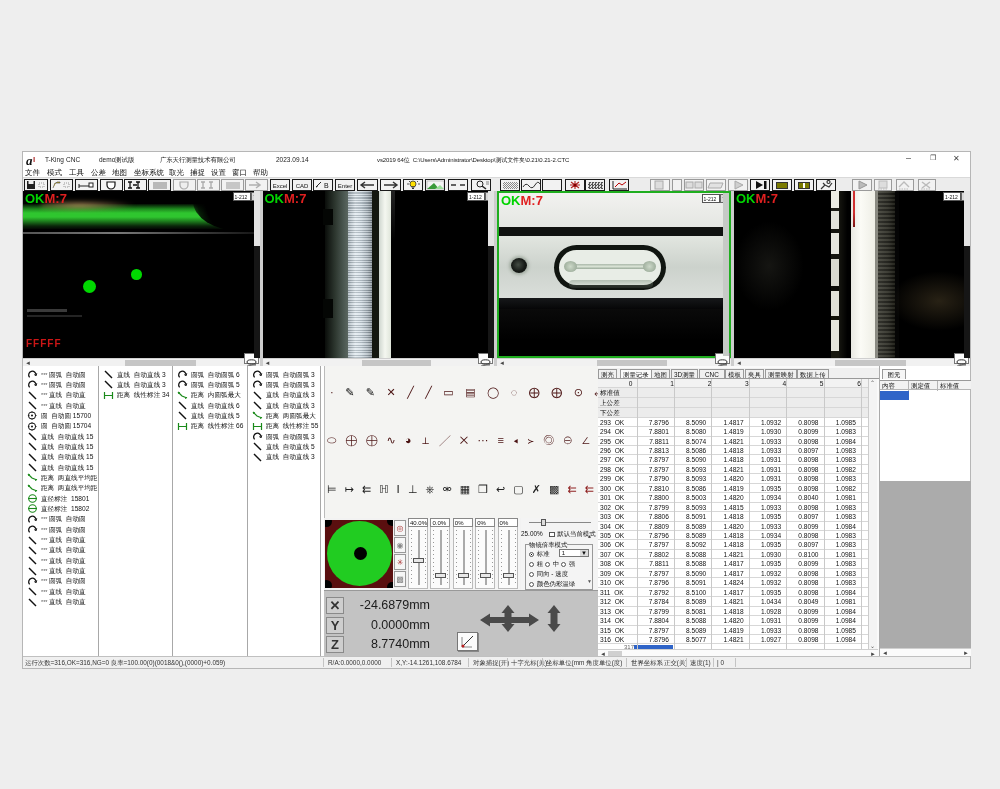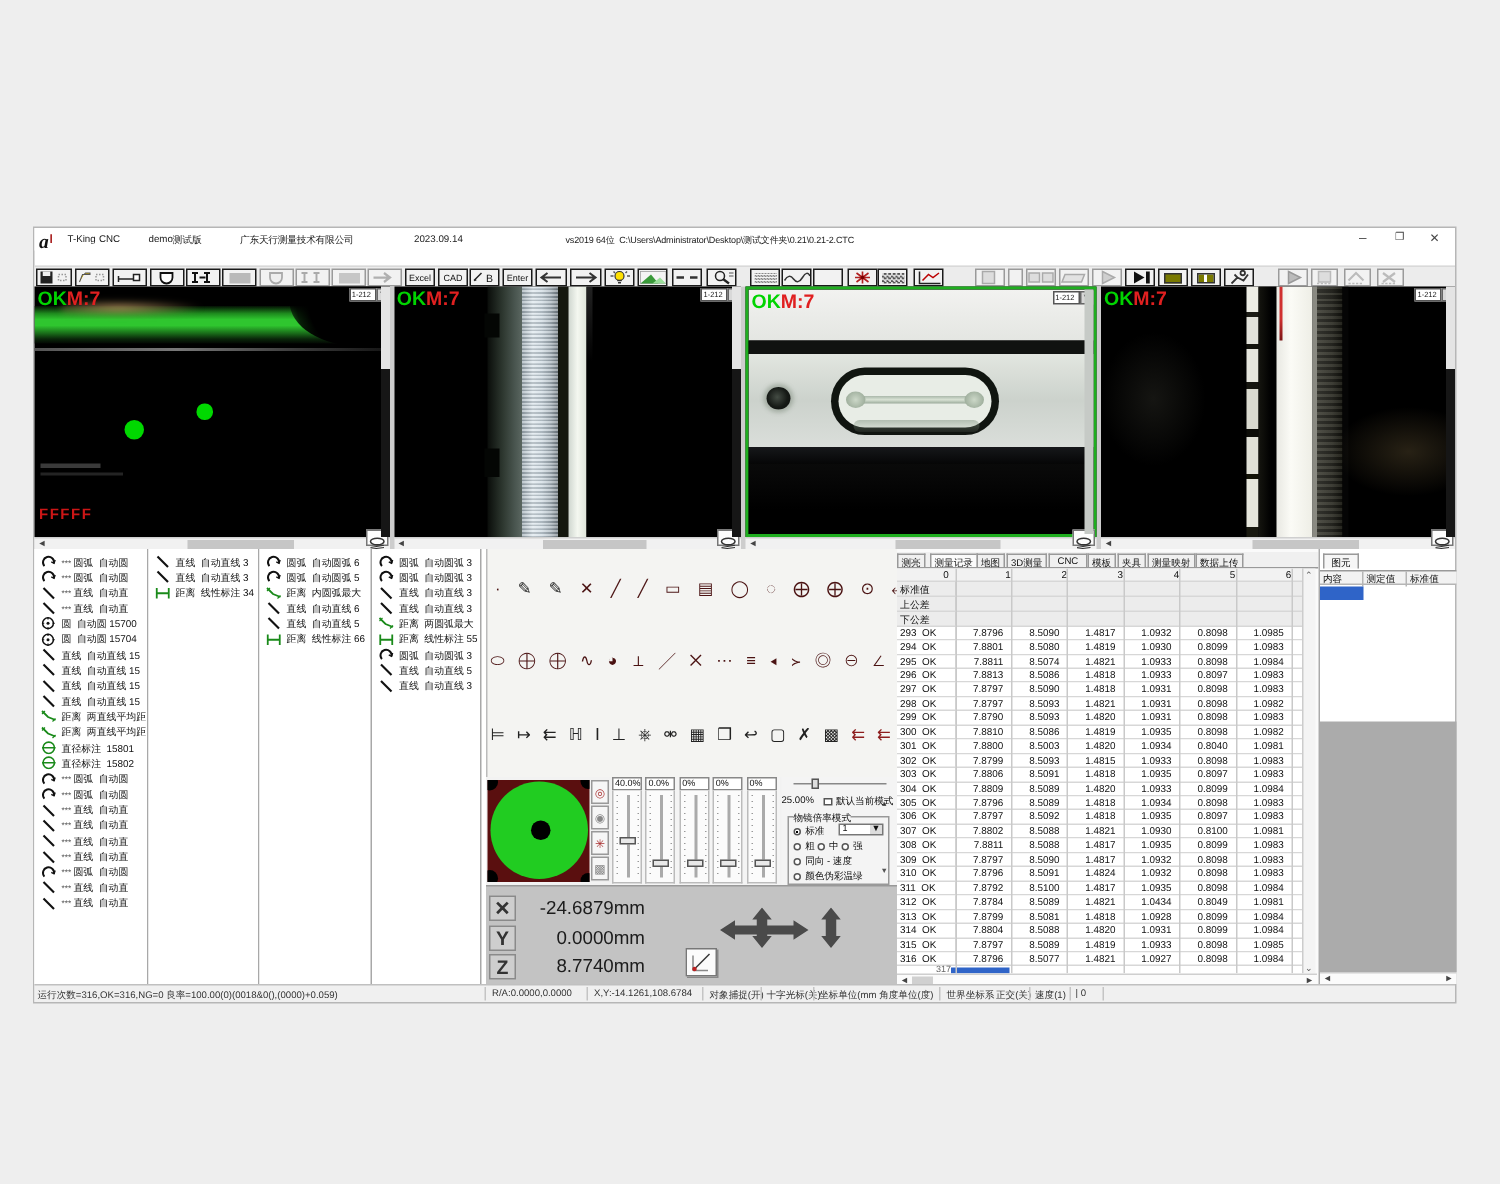--- a/index.html
+++ b/index.html
@@ -59,20 +59,33 @@
 <span style="left:43px;font-size:6.5px;">CNC</span>
 <span style="left:76px;font-size:6.5px;">demo</span>
 <span style="left:92px;font-size:6.5px;">测试版</span>
 <span style="left:137px;font-size:6.5px;letter-spacing:-0.2px;">广东天行测量技术有限公司</span>
 <span style="left:253px;font-size:6.5px;">2023.09.14</span>
 <span style="left:354px;font-size:6px;letter-spacing:-0.1px;">vs2019 64位&nbsp; C:\Users\Administrator\Desktop\测试文件夹\0.21\0.21-2.CTC</span>
 <span style="left:883px;top:1px;font-size:9px;color:#444;">–</span>
 <span style="left:907px;top:2px;font-size:7px;color:#444;">❐</span>
 <span style="left:930px;top:2px;font-size:8px;color:#444;">✕</span>
 </div>
+<div class="menu">
+<span style="left:2px;">文件</span>
+<span style="left:24px;">模式</span>
+<span style="left:46px;">工具</span>
+<span style="left:68px;">公差</span>
+<span style="left:89px;">地图</span>
+<span style="left:111px;">坐标系统</span>
+<span style="left:146px;">取光</span>
+<span style="left:167px;">捕捉</span>
+<span style="left:188px;">设置</span>
+<span style="left:209px;">窗口</span>
+<span style="left:230px;">帮助</span>
+</div>
 <div class="tbar">
 <div class="btn" style="left:1px;width:24px;">
           <svg width="20" height="10" viewBox="0 0 20 10" style="display:block;margin:0 auto;">
             <rect x="1" y="1" width="8" height="8" fill="#222"></rect>
             <rect x="2.5" y="1" width="5" height="3" fill="#eee"></rect>
             <rect x="13" y="3" width="5" height="4" fill="none" stroke="#999" stroke-dasharray="1 1"></rect>
           </svg>
         </div>
 <div class="btn" style="left:27px;width:23px;">
           <svg width="20" height="10" viewBox="0 0 20 10" style="display:block;margin:0 auto;">

